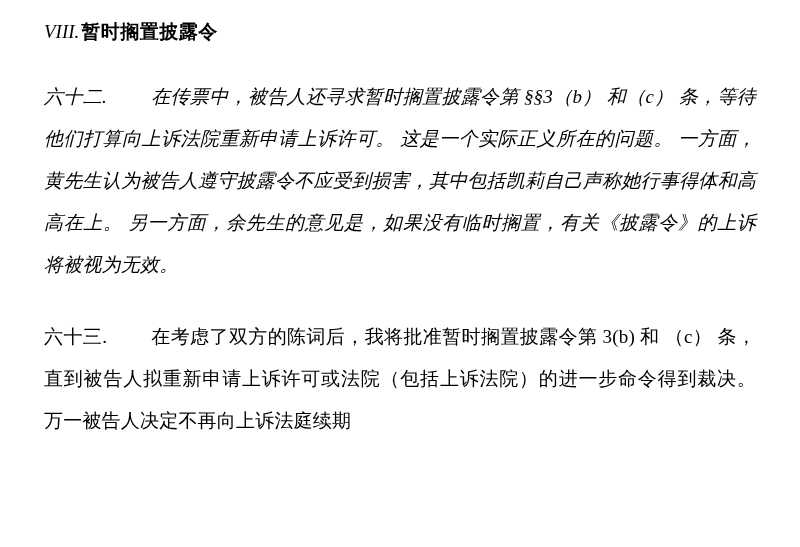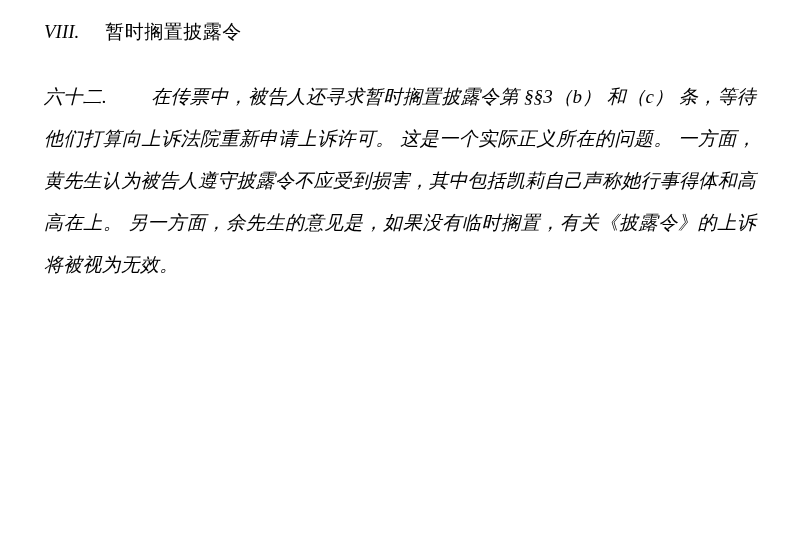--- a/index.html
+++ b/index.html
@@ -30,22 +30,22 @@
     line-height: 28px;
     font-style: italic;
     font-family: "Liberation Serif", "DejaVu Serif", serif;
   }
   .section-heading .numeral {
     font-style: italic;
     white-space: pre;
   }
   .section-heading .heading-text {
     font-style: normal;
-    font-weight: normal;
-    margin-left: 26px;
+    font-weight: bold;
+    margin-left: 2px;
     letter-spacing: 0.5px;
   }
   .para {
     margin: 0;
     font-size: 19px;
     line-height: 42px;
     text-align: justify;
     text-justify: inter-character;
     letter-spacing: 0.2px;
   }
@@ -69,14 +69,15 @@
 
 <div class="page">
 
   <div class="section-heading">
     <span class="numeral">VIII.</span>
     <span class="heading-text">暂时搁置披露令</span>
   </div>
 
   <p class="para para-62"><span class="num">六十二.</span><span class="indent"></span><span>在传票中，被告人还寻求暂时搁置披露令第 §§3（b） 和（c） 条，等待他们打算向上诉法院重新申请上诉许可。 这是一个实际正义所在的问题。 一方面，黄先生认为被告人遵守披露令不应受到损害，其中包括凯莉自己声称她行事得体和高高在上。 另一方面，余先生的意见是，如果没有临时搁置，有关《披露令》的上诉将被视为无效。</span></p>
 
+  <p class="para para-63"><span class="num">六十三.</span><span class="indent"></span><span>在考虑了双方的陈词后，我将批准暂时搁置披露令第 3(b) 和 （c） 条，直到被告人拟重新申请上诉许可或法院（包括上诉法院）的进一步命令得到裁决。 万一被告人决定不再向上诉法庭续期</span></p>
 
 </div>
 
 </body></html>

